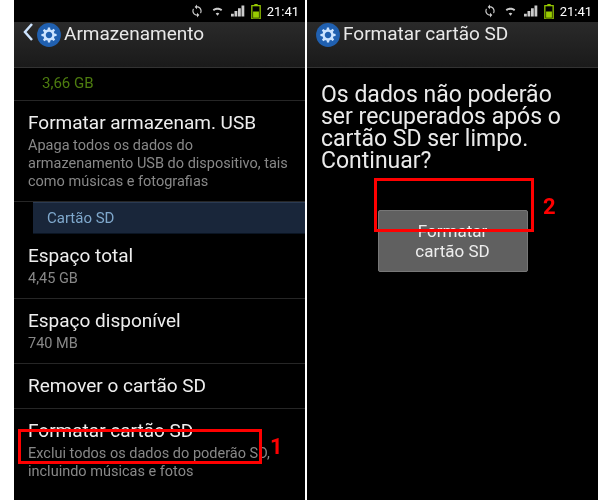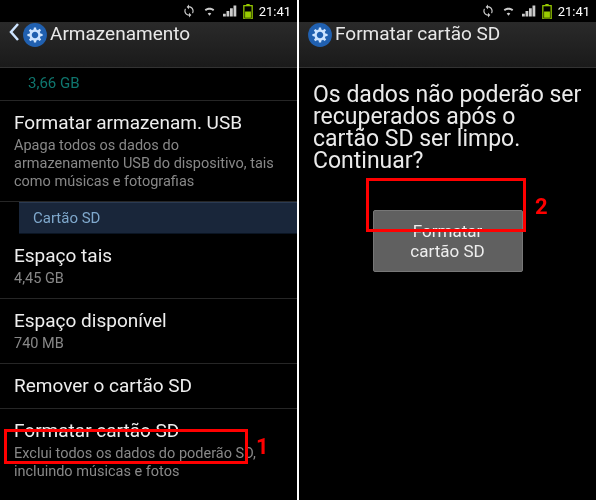--- a/index.html
+++ b/index.html
@@ -7,20 +7,21 @@
   background: #fff;
   font-family: Roboto, "Helvetica Neue", Arial, sans-serif;
   width: 598px;
   height: 500px;
 }
 .container {
   display: flex;
   gap: 2px;
   width: 598px;
   height: 500px;
+  padding-left: 14px;
 }
 .phone {
   width: 297px;
   height: 500px;
   background: #000;
   display: flex;
   flex-direction: column;
   position: relative;
   overflow: hidden;
 }
@@ -151,29 +152,29 @@
         <svg width="26" height="26" viewBox="0 0 24 24">
             <circle cx="12" cy="12" r="11" fill="#2060b0"></circle>
             <path fill="#cde4ff" d="M19 13v-2l-2-.3c-.1-.5-.3-1-.6-1.4l1.2-1.6-1.4-1.4-1.6 1.2c-.4-.3-.9-.5-1.4-.6L13 5h-2l-.3 2c-.5.1-1 .3-1.4.6L7.7 6.4 6.3 7.8l1.2 1.6c-.3.4-.5.9-.6 1.4L5 11v2l2 .3c.1.5.3 1 .6 1.4l-1.2 1.6 1.4 1.4 1.6-1.2c.4.3.9.5 1.4.6L11 19h2l.3-2c.5-.1 1-.3 1.4-.6l1.6 1.2 1.4-1.4-1.2-1.6c.3-.4.5-.9.6-1.4L19 13zm-7 2c-1.7 0-3-1.3-3-3s1.3-3 3-3 3 1.3 3 3-1.3 3-3 3z"></path>
           </svg>
       </span>
       <span class="header-title">Armazenamento</span>
     </div>
 
     <div class="content">
       <div class="row indent">
-        <div class="row-sub" style="color:#0f766e;font-size:15px;">3,66 GB</div>
+        <div class="row-sub" style="color:#4d7c0f;font-size:15px;">3,66 GB</div>
       </div>
       <div class="row">
         <div class="row-title">Formatar armazenam. USB</div>
         <div class="row-sub">Apaga todos os dados do armazenamento USB do dispositivo, tais como músicas e fotografias</div>
       </div>
       <div class="section-header">Cartão SD</div>
       <div class="row">
-        <div class="row-title">Espaço tais</div>
+        <div class="row-title">Espaço total</div>
         <div class="row-sub">4,45 GB</div>
       </div>
       <div class="row">
         <div class="row-title">Espaço disponível</div>
         <div class="row-sub">740 MB</div>
       </div>
       <div class="row">
         <div class="row-title">Remover o cartão SD</div>
       </div>
       <div class="row" style="border-bottom:none">

